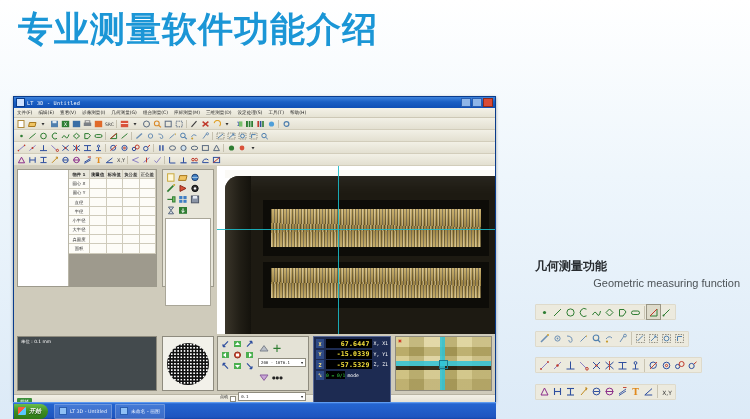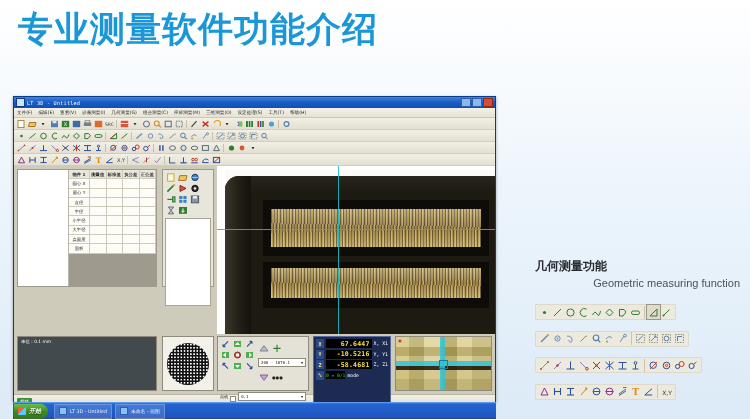--- a/index.html
+++ b/index.html
@@ -1316,26 +1316,26 @@
         </div>
 
         <div class="dro">
           <div class="droRow">
             <span class="droAx">X</span>
             <span class="droVal">67.6447</span>
             <span class="droSuf">X, X1</span>
           </div>
           <div class="droRow">
             <span class="droAx">Y</span>
-            <span class="droVal">-10.5216</span>
+            <span class="droVal">-15.0339</span>
             <span class="droSuf">Y, Y1</span>
           </div>
           <div class="droRow">
             <span class="droAx">Z</span>
-            <span class="droVal">-58.4681</span>
+            <span class="droVal">-57.5329</span>
             <span class="droSuf">Z, Z1</span>
           </div>
           <div class="droRow">
             <span class="droAx">%</span>
             <span class="droCnt">0 = 0/1</span>
             <span class="droSuf">mode</span>
           </div>
         </div>
 
         <div class="zoomPane">

